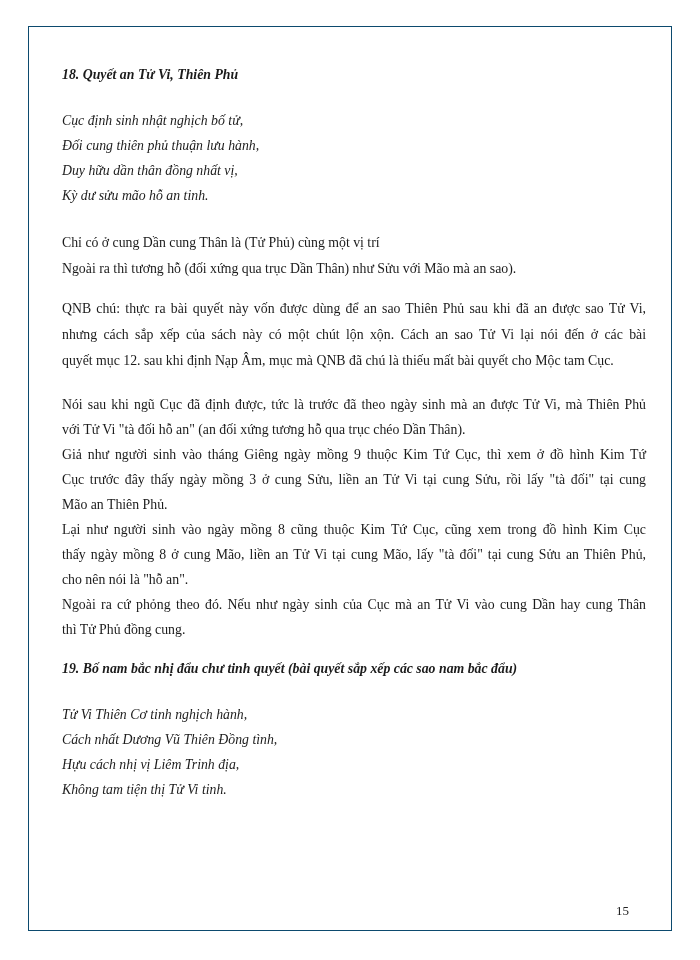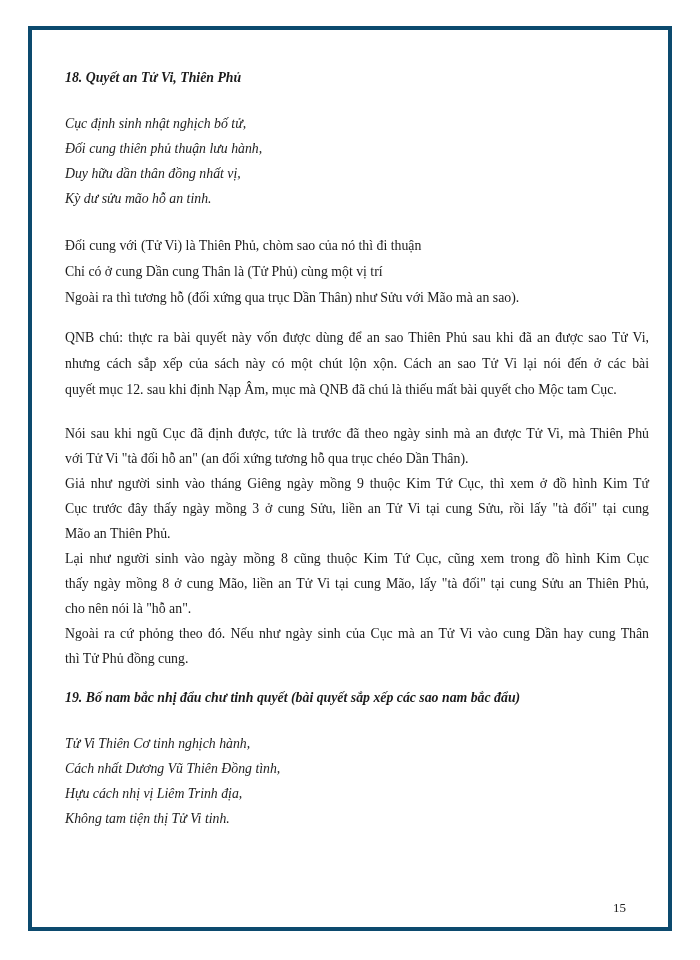--- a/index.html
+++ b/index.html
@@ -14,21 +14,21 @@
     font-family: "Liberation Serif", "DejaVu Serif", serif;
     color: #1b1b1b;
     overflow: hidden;
   }
   .page-frame {
     position: absolute;
     left: 28px;
     top: 26px;
     width: 644px;
     height: 905px;
-    border: 4px solid #0c4a6e;
+    border: 1px solid #0c4a6e;
     box-sizing: border-box;
     padding: 35px 21px 0 33px;
   }
   .content {
     width: 584px;
   }
   .sec-heading {
     font-size: 13.8px;
     font-weight: bold;
     font-style: italic;
@@ -78,21 +78,20 @@
     <div class="sec-heading">18. Quyết an Tử Vi, Thiên Phủ</div>
 
     <div class="poem">
       <div class="poem-line">Cục định sinh nhật nghịch bố tử,</div>
       <div class="poem-line">Đối cung thiên phủ thuận lưu hành,</div>
       <div class="poem-line">Duy hữu dần thân đồng nhất vị,</div>
       <div class="poem-line">Kỳ dư sửu mão hỗ an tinh.</div>
     </div>
 
     <div class="para">
-      <div class="body-line">Đối cung với (Tử Vi) là Thiên Phủ, chòm sao của nó thì đi thuận</div>
       <div class="body-line">Chỉ có ở cung Dần cung Thân là (Tử Phủ) cùng một vị trí</div>
       <div class="body-line">Ngoài ra thì tương hỗ (đối xứng qua trục Dần Thân) như Sửu với Mão mà an sao).</div>
     </div>
 
     <div class="para qnb">
       <div class="body-line j">QNB chú: thực ra bài quyết này vốn được dùng để an sao Thiên Phủ sau khi đã an được sao Tử Vi,</div>
       <div class="body-line j">nhưng cách sắp xếp của sách này có một chút lộn xộn. Cách an sao Tử Vi lại nói đến ở các bài</div>
       <div class="body-line">quyết mục 12. sau khi định Nạp Âm, mục mà QNB đã chú là thiếu mất bài quyết cho Mộc tam Cục.</div>
     </div>
 

